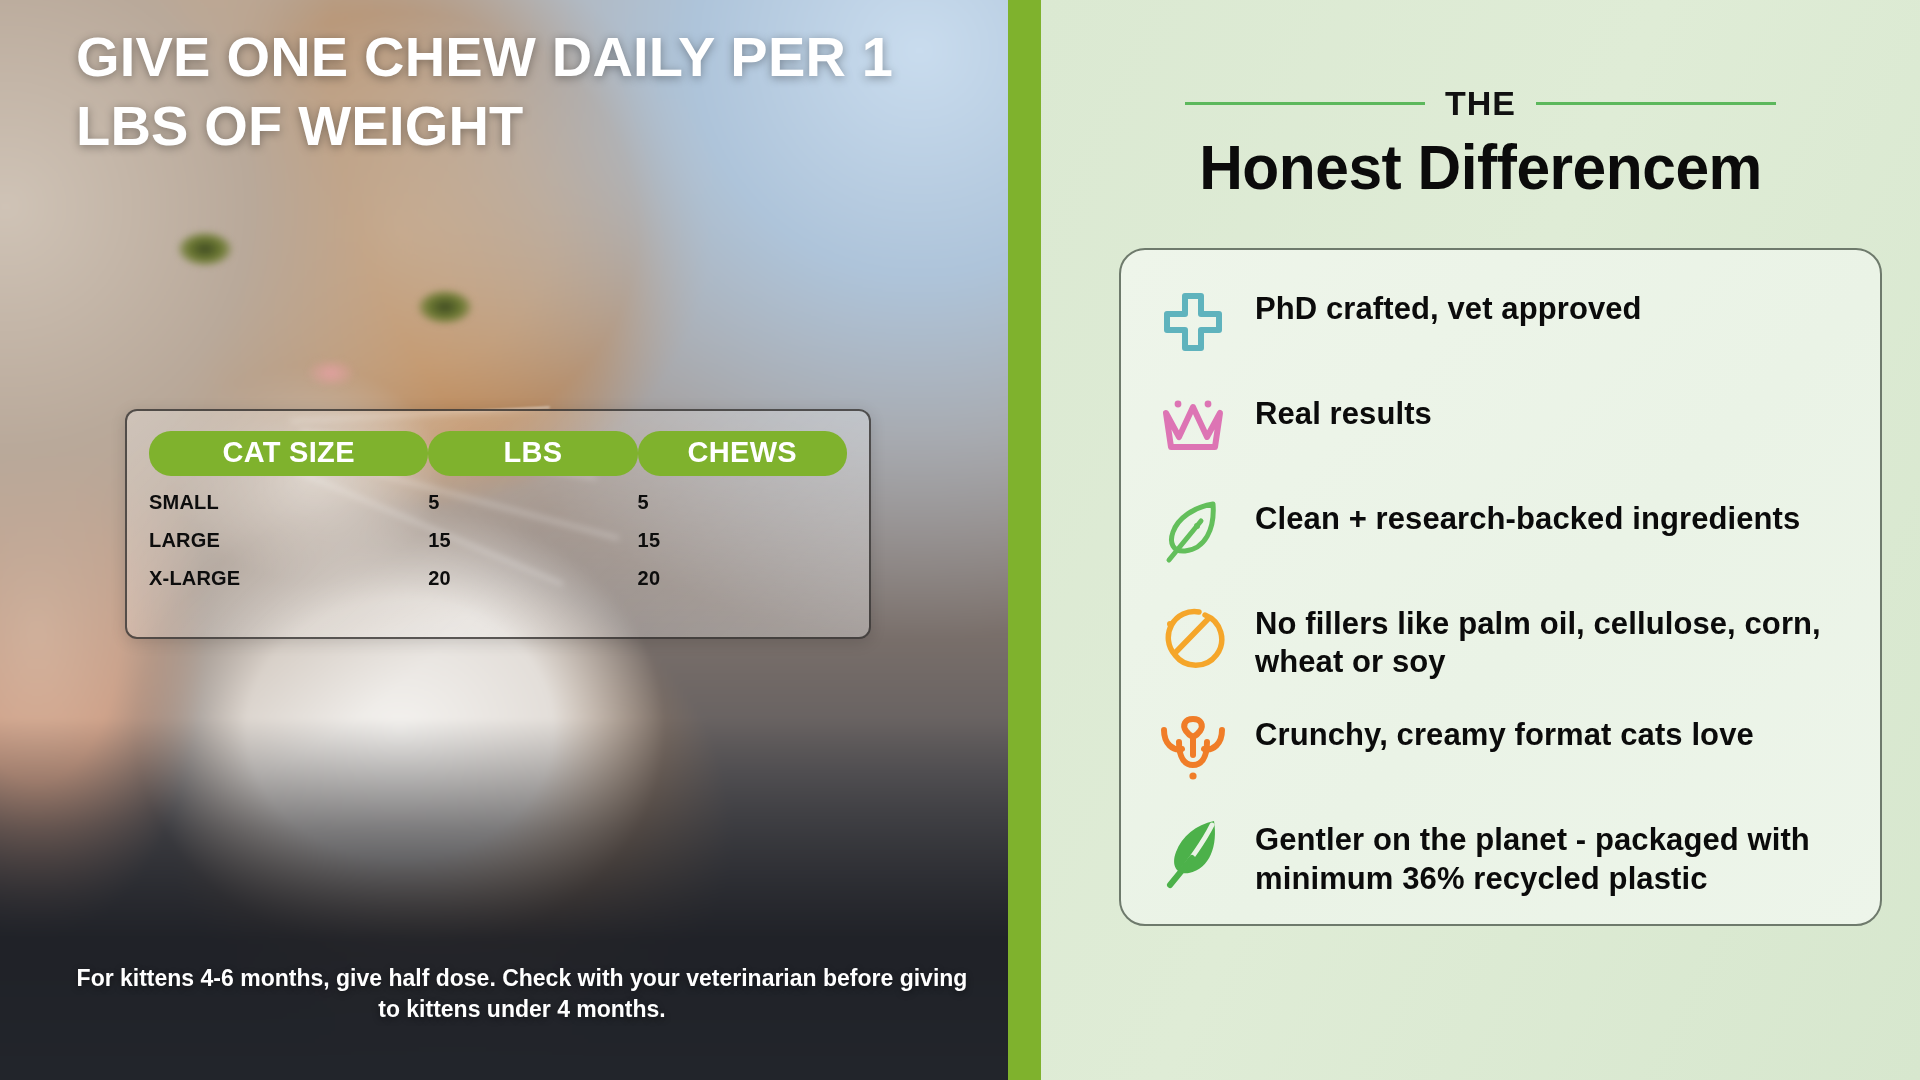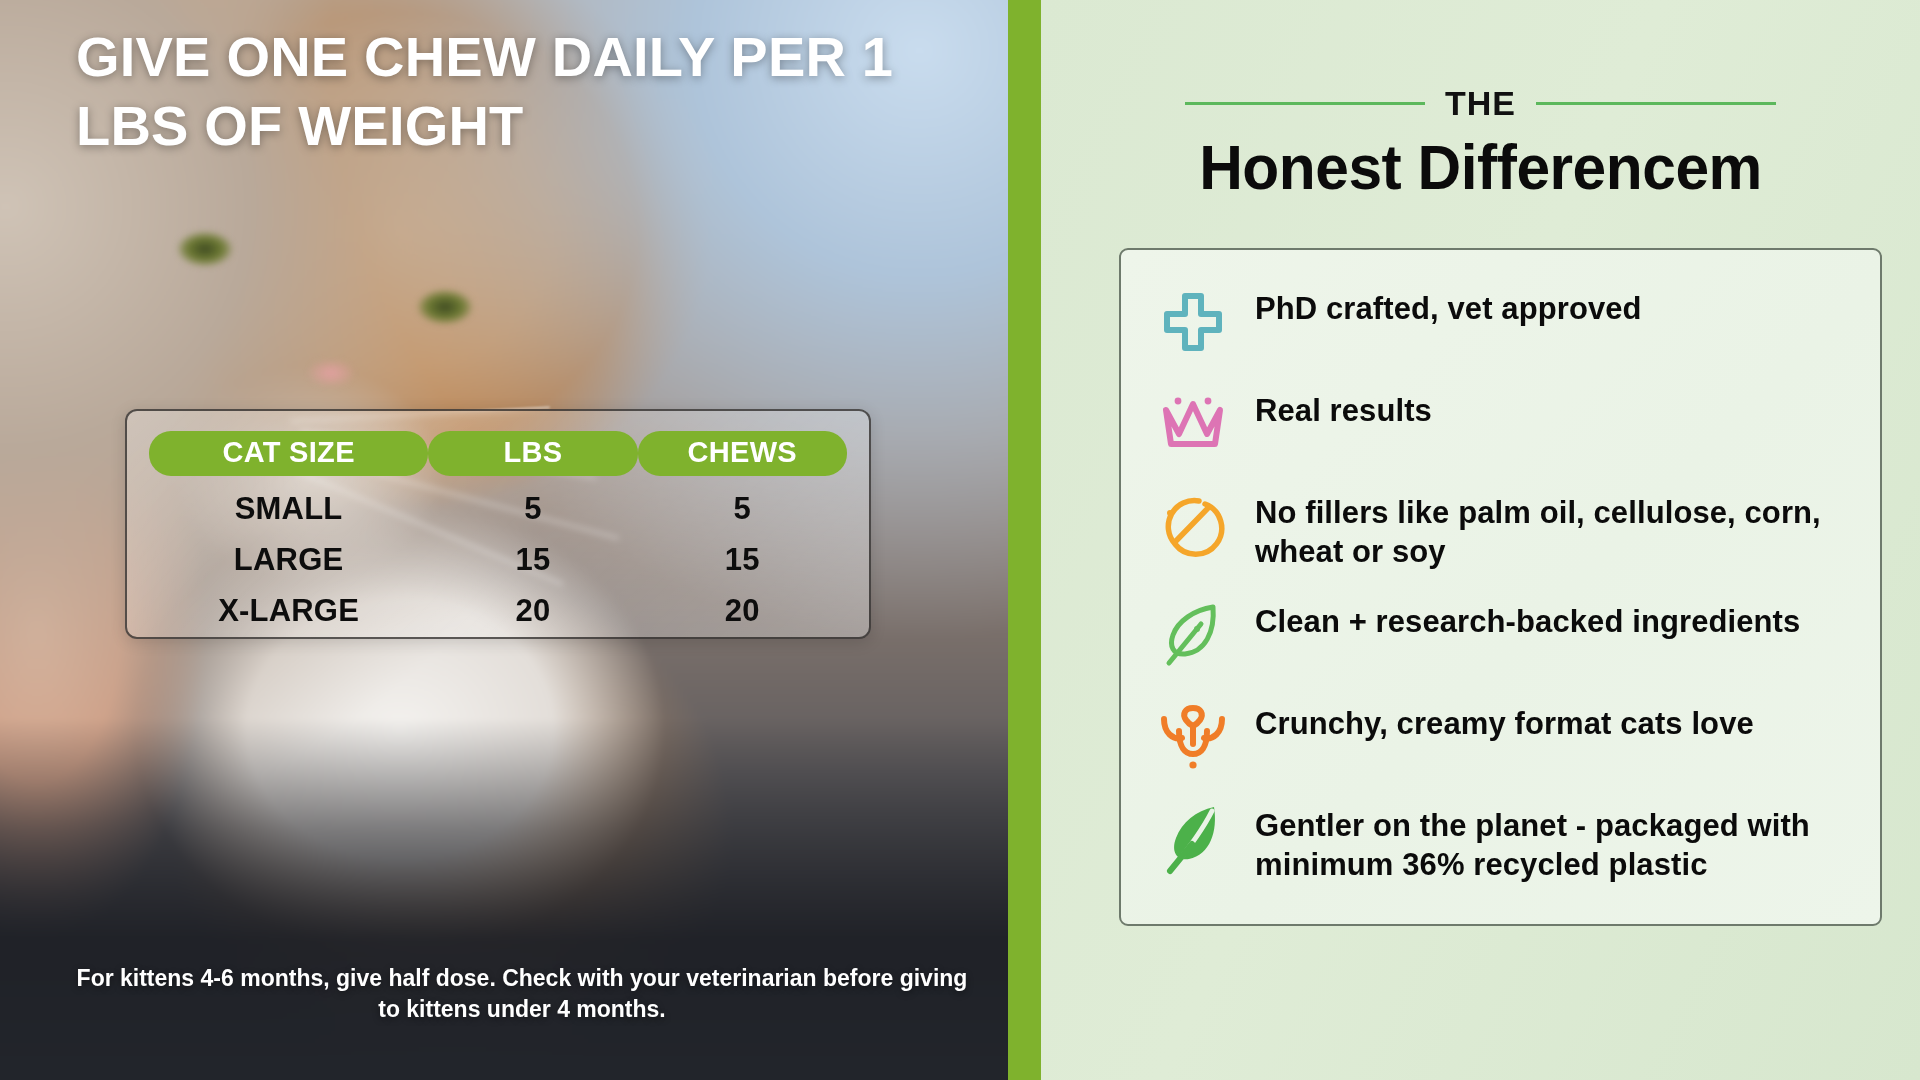--- a/index.html
+++ b/index.html
@@ -94,22 +94,22 @@
     display:block;
     background:#7fb22d;
     color:#ffffff;
     font-size:29px; font-weight:bold;
     padding:5px 0 7px;
     border-radius:22px;
     text-align:center;
     letter-spacing:.3px;
   }
   .dose-table td{
-    font-size:31px; font-weight:bold; color:#0d0d0d;
-    text-align:center; padding:7px 0 8px;
+    font-size:20px; font-weight:bold; color:#0d0d0d;
+    padding:7px 0 8px;
     letter-spacing:.2px;
   }
   .dose-table col.c1{ width:40%; }
   .dose-table col.c2{ width:30%; }
   .dose-table col.c3{ width:30%; }
 
   .footnote{
     position:absolute; left:60px; top:963px; width:900px;
     color:#ffffff;
     font-size:23px; font-weight:bold; line-height:1.33;
@@ -141,22 +141,22 @@
     font-size:63px; font-weight:bold; color:#0b0b0b;
     margin-top:8px; letter-spacing:-.5px;
     transform:scaleX(.96); transform-origin:center;
   }
 
   .benefit-card{
     position:absolute;
     left:78px; top:248px; right:38px; height:678px;
     background:linear-gradient(135deg,#eef5ea 0%, #eaf3e6 55%, #edf5ea 100%);
     border:2px solid #6e7a6c;
-    border-radius:9px;
-    padding:34px 30px 40px 34px;
+    border-radius:26px;
+    padding:34px 30px 26px 34px;
     display:flex; flex-direction:column; justify-content:space-between;
   }
   .benefit{
     display:flex; align-items:flex-start; gap:24px;
   }
   .b-icon{
     flex:0 0 76px; width:76px; height:76px;
     display:flex; align-items:center; justify-content:center;
   }
   .b-icon svg{ display:block; }
@@ -252,38 +252,38 @@
           <path d="M5 16 L18 40 L32 10 L46 40 L59 16 L54 50 H10 Z"></path>
           <circle cx="17" cy="7" r="3.4" fill="#dd74b4" stroke="none"></circle>
           <circle cx="47" cy="7" r="3.4" fill="#dd74b4" stroke="none"></circle>
         </svg>
       </span>
       <span class="b-text">Real results</span>
     </div>
 
     <div class="benefit">
       <span class="b-icon">
+        <svg width="64" height="66" viewBox="0 0 64 66" fill="none" stroke="#63bf5b" stroke-width="5" stroke-linecap="round" stroke-linejoin="round">
+          <path d="M52 5 C54 30 44 50 24 52 C12 53 8 44 12 33 C17 19 33 8 52 5 Z"></path>
+          <line x1="8" y1="61" x2="40" y2="22"></line>
+          <circle cx="36" cy="27" r="3" fill="#63bf5b" stroke="none"></circle>
+        </svg>
+      </span>
+      <span class="b-text">Clean + research-backed ingredients</span>
+    </div>
+
+    <div class="benefit">
+      <span class="b-icon">
         <svg width="64" height="64" viewBox="0 0 64 64" fill="none" stroke="#f5a62a" stroke-width="5.5" stroke-linecap="round">
           <path d="M44 10 A26 26 0 1 1 14 50 A26 26 0 0 1 38 7"></path>
           <line x1="14" y1="48" x2="48" y2="13"></line>
           <circle cx="9" cy="19" r="3" fill="#f5a62a" stroke="none"></circle>
         </svg>
       </span>
       <span class="b-text">No fillers like palm oil, cellulose, corn, wheat or soy</span>
-    </div>
-
-    <div class="benefit">
-      <span class="b-icon">
-        <svg width="64" height="66" viewBox="0 0 64 66" fill="none" stroke="#63bf5b" stroke-width="5" stroke-linecap="round" stroke-linejoin="round">
-          <path d="M52 5 C54 30 44 50 24 52 C12 53 8 44 12 33 C17 19 33 8 52 5 Z"></path>
-          <line x1="8" y1="61" x2="40" y2="22"></line>
-          <circle cx="36" cy="27" r="3" fill="#63bf5b" stroke="none"></circle>
-        </svg>
-      </span>
-      <span class="b-text">Clean + research-backed ingredients</span>
     </div>
 
     <div class="benefit">
       <span class="b-icon">
         <svg width="66" height="70" viewBox="0 0 66 70" fill="none" stroke="#f07d28" stroke-width="6" stroke-linecap="round" stroke-linejoin="round">
           <path d="M33 6 C41 6 44 12 40 18 C38 21 35 23 33 24 C31 23 28 21 26 18 C22 12 25 6 33 6 Z"></path>
           <path d="M4 17 C4 31 13 38 22 36"></path>
           <path d="M62 17 C62 31 53 38 44 36"></path>
           <path d="M19 29 C19 45 25 52 33 52 C41 52 47 45 47 29"></path>
           <line x1="33" y1="24" x2="33" y2="42"></line>

